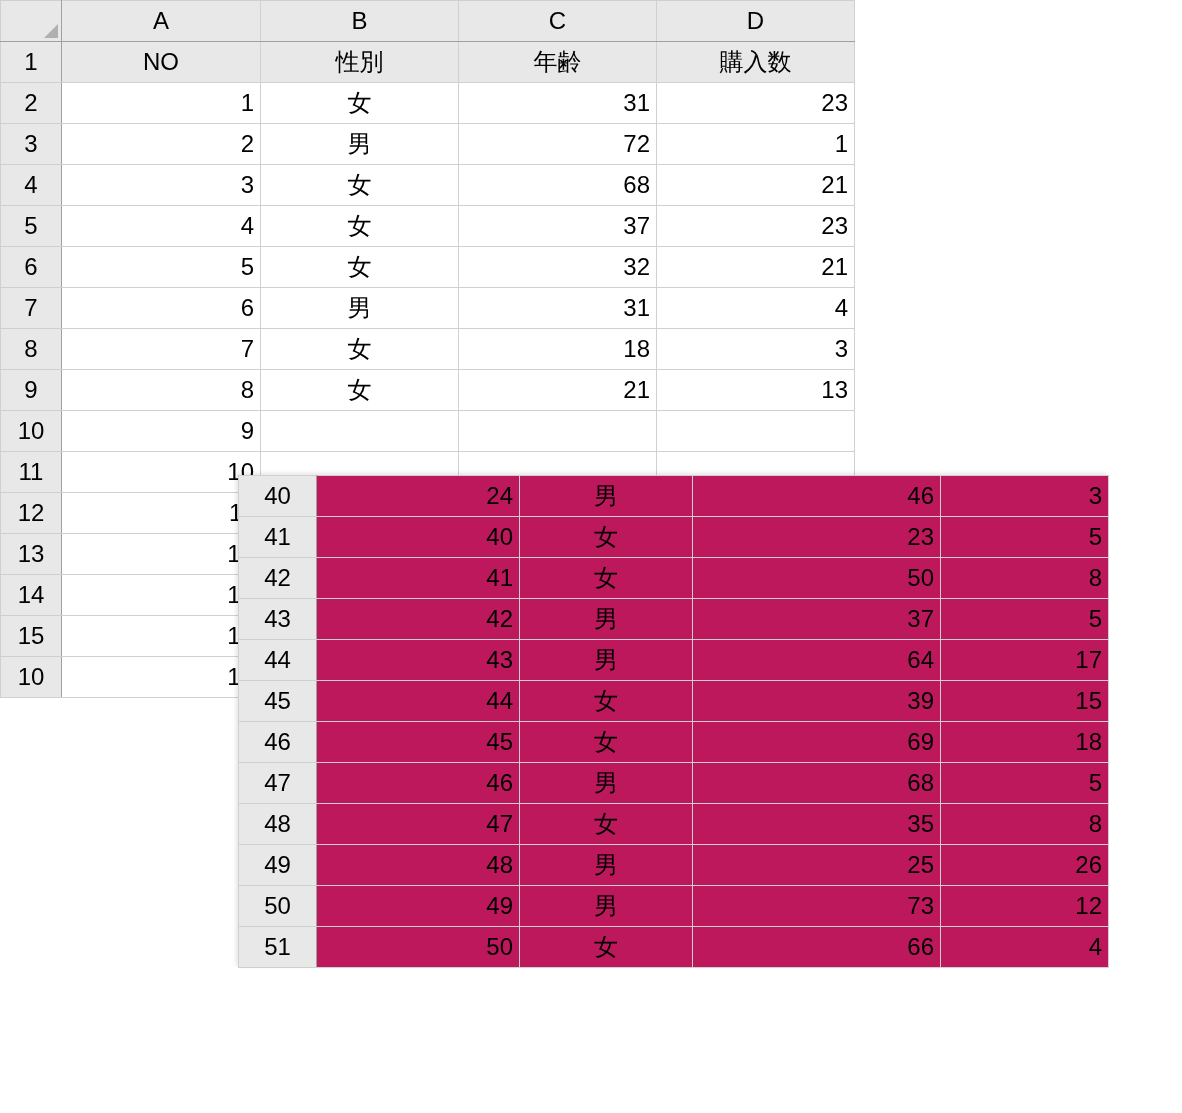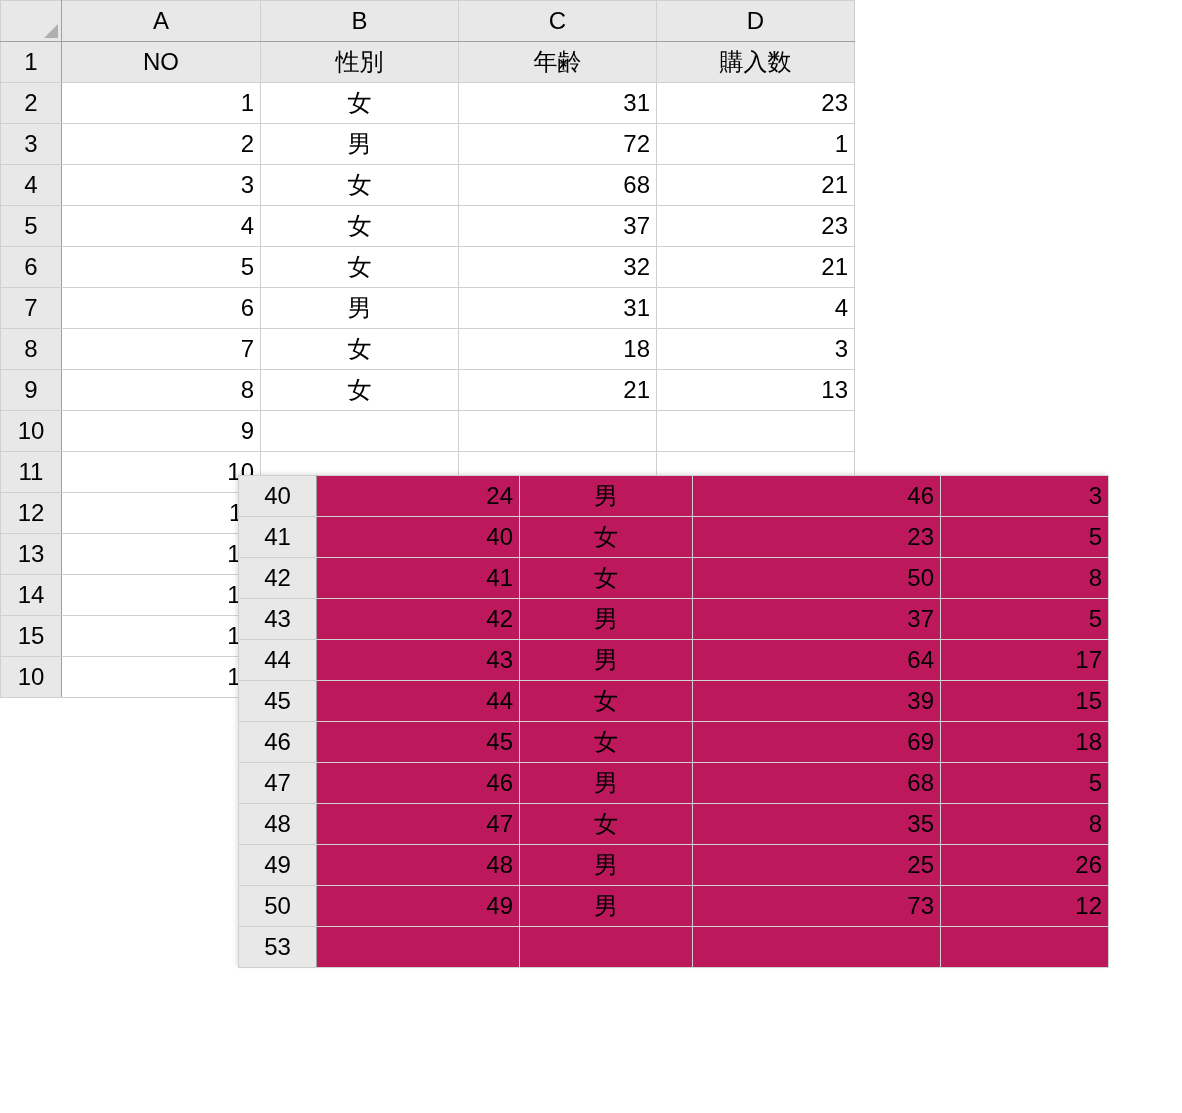--- a/index.html
+++ b/index.html
@@ -287,20 +287,20 @@
         <td class="num">26</td>
       </tr>
   <tr>
         <th class="row-header">50</th>
         <td class="num">49</td>
         <td class="txt-center">男</td>
         <td class="num">73</td>
         <td class="num">12</td>
       </tr>
   <tr>
-        <th class="row-header">53</th>
-        <td class="num"></td>
-        <td class="txt-center"></td>
-        <td class="num"></td>
-        <td class="num"></td>
+        <th class="row-header">51</th>
+        <td class="num">50</td>
+        <td class="txt-center">女</td>
+        <td class="num">66</td>
+        <td class="num">4</td>
       </tr>
 </tbody>
   </table>
 
 </body></html>

